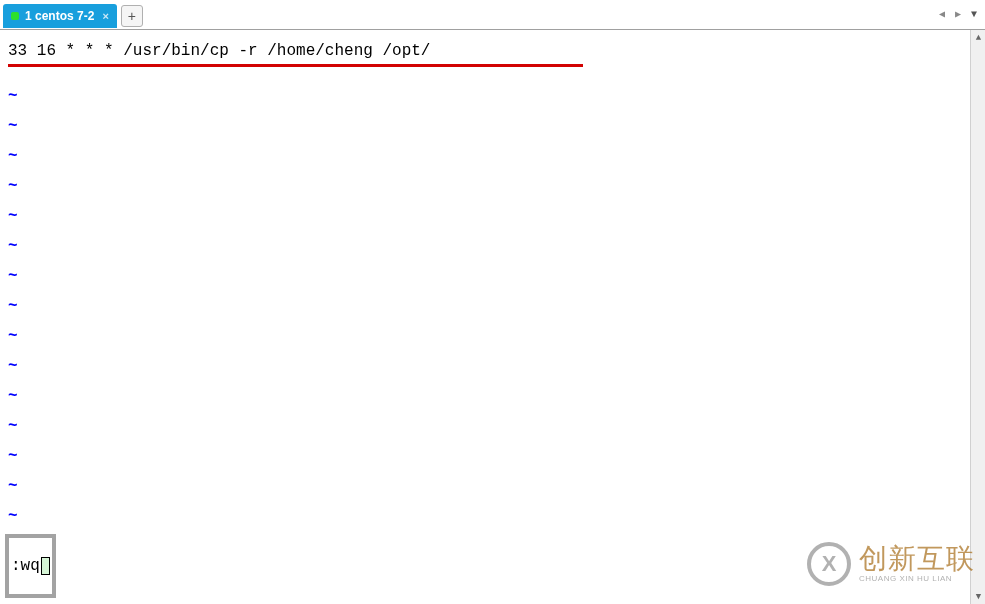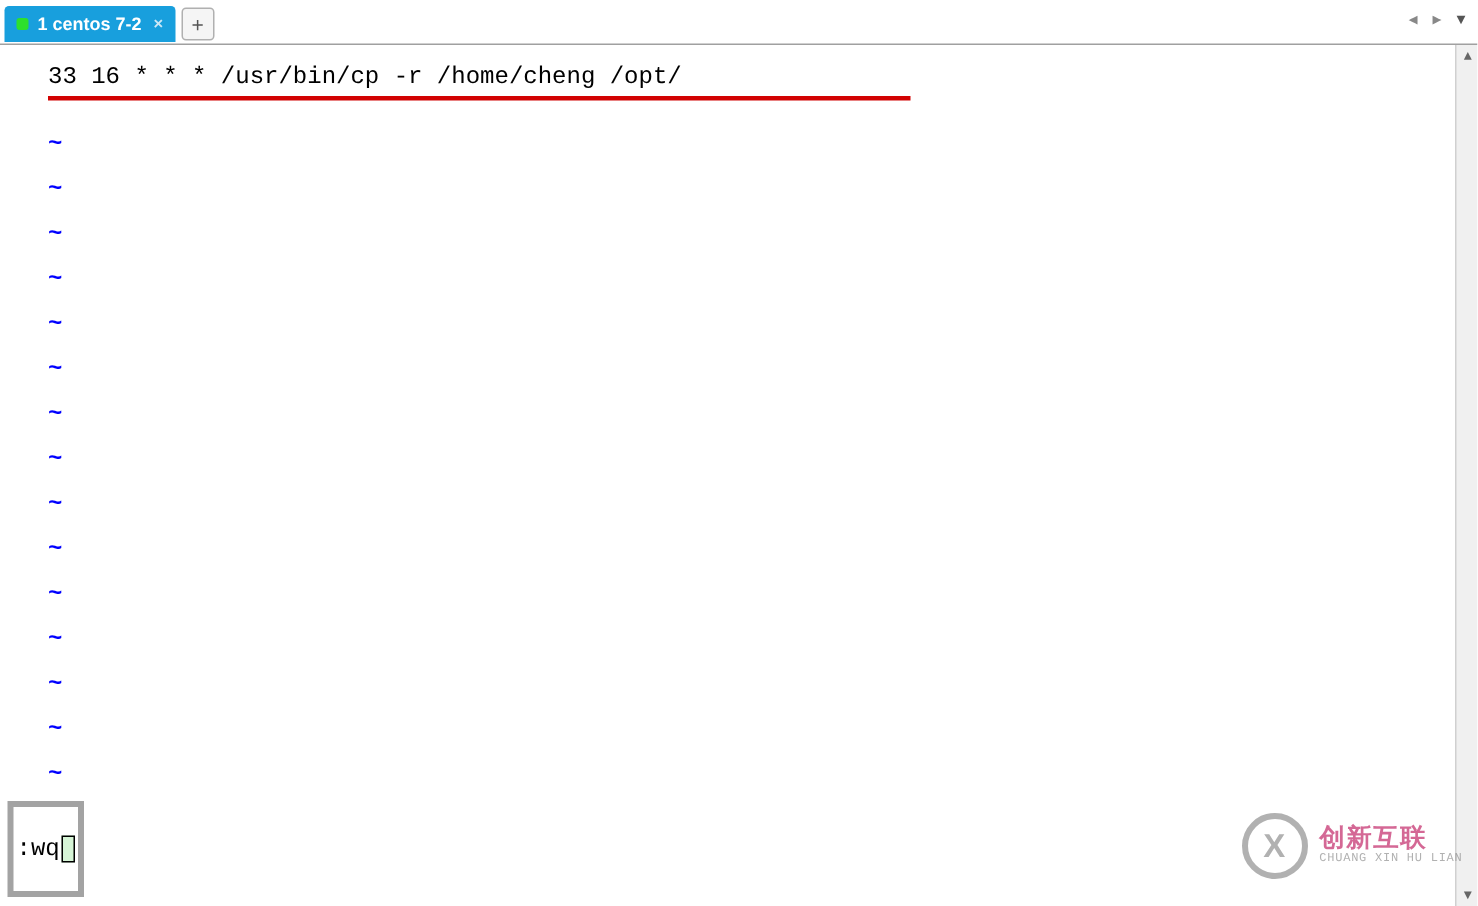--- a/index.html
+++ b/index.html
@@ -109,21 +109,20 @@
   color: #666;
   cursor: pointer;
 }
 .scroll-up { top: 0; }
 .scroll-down { bottom: 0; }
 .editor-content {
   padding: 10px 8px 0 8px;
   line-height: 30px;
   color: #0000ff;
   font-weight: bold;
-  margin-left: 24px;
 }
 .line1 {
   color: #000000;
   font-weight: normal;
   white-space: pre;
   line-height: 22px;
   padding-bottom: 6px;
 }
 .underline {
   height: 3px;
@@ -183,27 +182,27 @@
   font-weight: bold;
   font-family: Arial, sans-serif;
 }
 .wm-text {
   display: flex;
   flex-direction: column;
   line-height: 1.1;
 }
 .wm-cn {
   font-family: "Microsoft YaHei", sans-serif;
-  font-size: 17px;
-  font-weight: bold;
-  color: #be185d;
+  font-size: 28px;
+  font-weight: normal;
+  color: #a16207;
   letter-spacing: 1px;
 }
 .wm-en {
-  font-family: Liberation Mono, monospace;
+  font-family: Liberation Sans, sans-serif;
   font-size: 8px;
   color: #888;
   letter-spacing: 0.5px;
 }
 </style>
 </head>
 <body>
 
 <div class="tabbar">
   <div class="tab">

